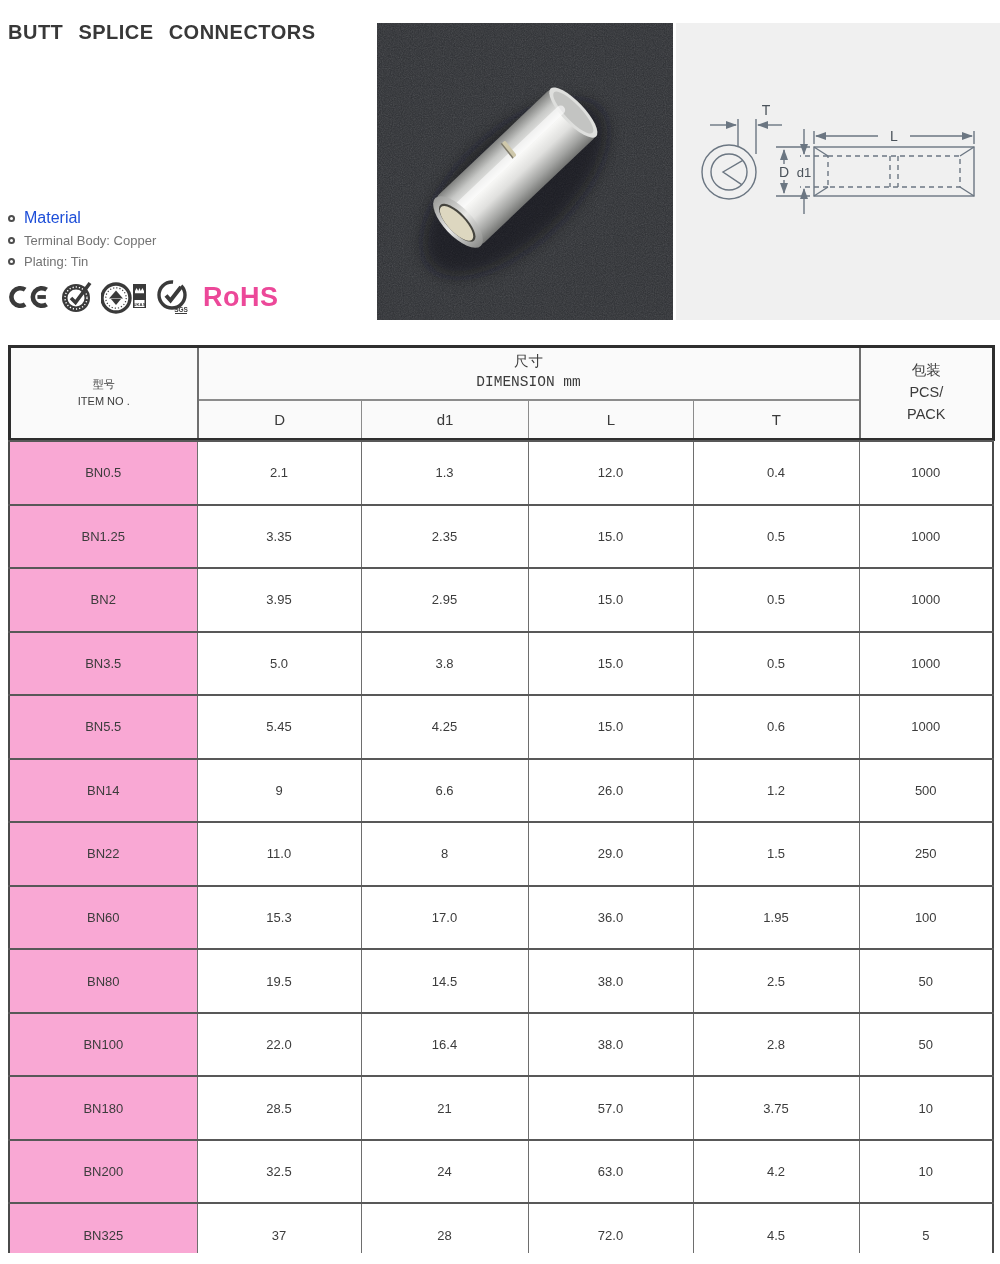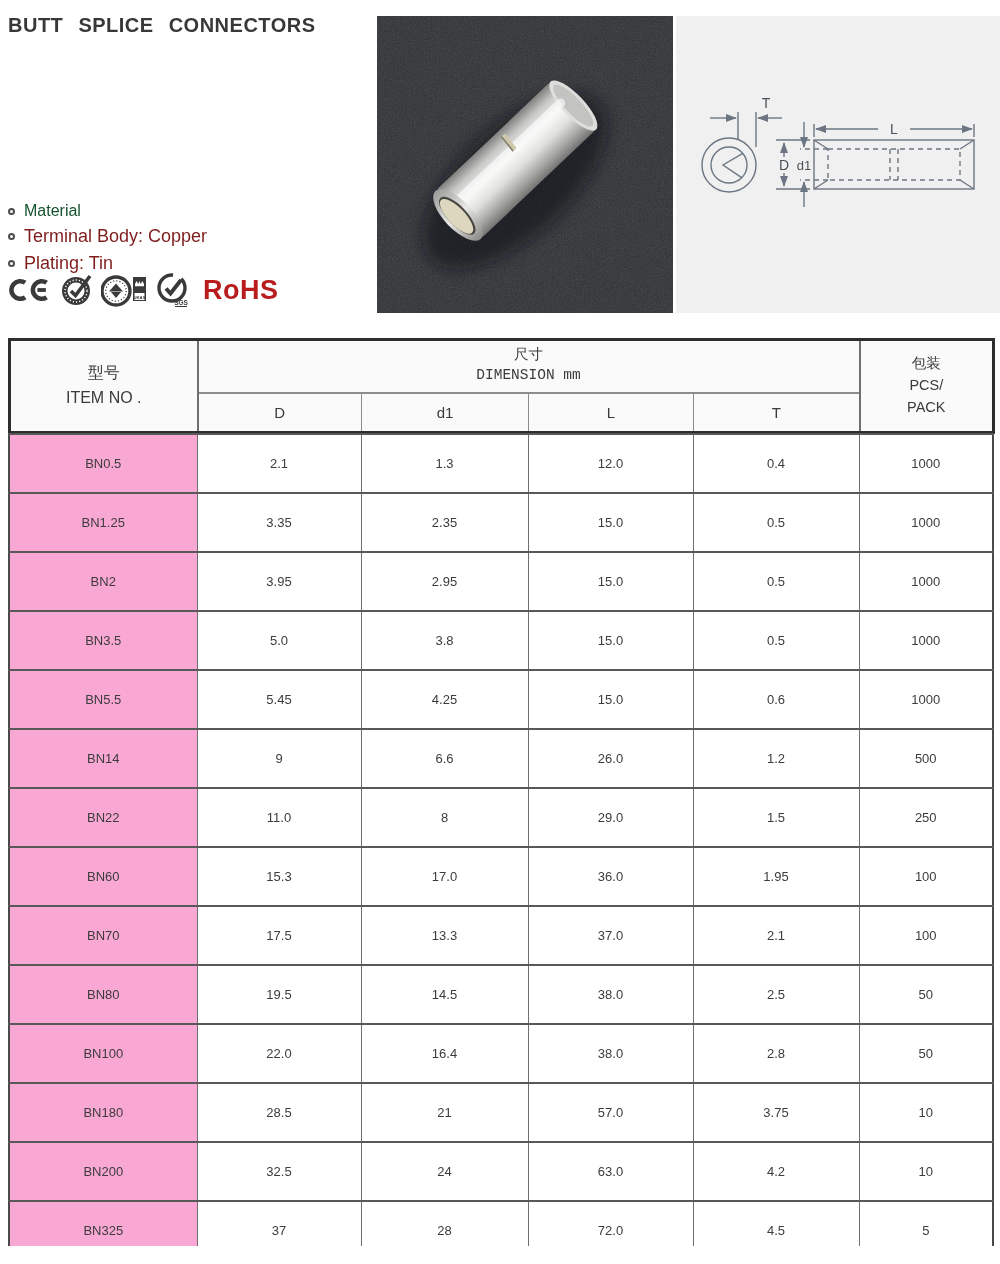--- a/index.html
+++ b/index.html
@@ -1,47 +1,47 @@
 <!DOCTYPE html>
 <html><head>
 <meta charset="utf-8">
 <style>
   * { margin:0; padding:0; box-sizing:border-box; }
   html,body { background:#ffffff; }
   body { font-family:"Liberation Sans", sans-serif; color:#3a3a3a; }
-  .page { position:relative; width:1000px; height:1238px; background:#fff; margin:8px auto; overflow:hidden; }
+  .page { position:relative; width:1000px; height:1238px; background:#fff; margin:15px auto; overflow:hidden; }
 
   
   .title { position:absolute; left:8px; top:6px; font-size:20px; font-weight:bold;
            letter-spacing:0.5px; word-spacing:9px; color:#383838; }
 
   
   .photo { position:absolute; left:377px; top:8px; width:296px; height:297px; }
 
   
   .panel { position:absolute; left:676px; top:8px; width:324px; height:297px; background:#f0f0f0; }
   .panel svg text { font-family:"Liberation Sans", sans-serif; fill:#4a525a; }
 
   
   .material { position:absolute; left:8px; top:194px; }
   .mat-row { display:flex; align-items:center; margin-bottom:6px; }
   .ring { display:inline-block; width:7px; height:7px; border:2px solid #4d4d4d; border-radius:50%;
           margin-right:9px; flex:0 0 auto; }
-  .mat-heading { font-size:16px; color:#14532d; }
-  .mat-item { font-size:18px; color:#7f1d1d; }
+  .mat-heading { font-size:16px; color:#1d4ed8; }
+  .mat-item { font-size:13px; color:#737373; }
 
   
   .certs { position:absolute; left:6px; top:261px; height:42px; display:flex; align-items:center; gap:9px; }
-  .rohs { font-size:27px; font-weight:bold; color:#b91c1c; letter-spacing:0.5px; margin-left:4px; }
+  .rohs { font-size:27px; font-weight:bold; color:#ec4899; letter-spacing:0.5px; margin-left:4px; }
 
   
   .hdr-table, .body-table { position:absolute; left:8px; width:984px; border-collapse:collapse; table-layout:fixed; }
   .hdr-table { top:330px; height:87px; border:3px solid #2e2e2e; }
   .hdr-table td { text-align:center; vertical-align:middle; background:#fafafa; color:#3b3b3b; }
-  .hdr-table .c-item { border-right:2px solid #6f6f6f; font-size:16px; line-height:1.55; }
+  .hdr-table .c-item { border-right:2px solid #6f6f6f; font-size:11px; line-height:1.55; }
   .hdr-table .c-dim  { font-size:14.5px; line-height:1.4; padding:4px 0 6px 0;font-family:Liberation Mono, monospace; }
   .hdr-table .c-pack { border-left:2px solid #6f6f6f; font-size:14.5px; line-height:1.5;text-align:center; }
   .hdr-table .sub td { border-top:2px solid #8c8c8c; font-size:15px; height:40px; }
   .hdr-table .sub td + td { border-left:1px solid #8c8c8c; }
 
   .body-table { top:425px; height:828px; border:2px solid #4a4a4a; }
   .body-table td { text-align:center; vertical-align:middle; font-size:13px; color:#3c3c3c;
                    border:1px solid #6e6e6e; border-top:2px solid #585858; border-bottom:2px solid #585858;
                    background:#ffffff; height:48.7px; }
   .body-table td:first-child { background:#f9a8d4; }
@@ -300,28 +300,20 @@
     </tr>
         <tr>
       <td>BN60</td>
       <td>15.3</td>
       <td>17.0</td>
       <td>36.0</td>
       <td>1.95</td>
       <td>100</td>
     </tr>
         <tr>
-      <td>BN70</td>
-      <td>17.5</td>
-      <td>13.3</td>
-      <td>37.0</td>
-      <td>2.1</td>
-      <td>100</td>
-    </tr>
-        <tr>
       <td>BN80</td>
       <td>19.5</td>
       <td>14.5</td>
       <td>38.0</td>
       <td>2.5</td>
       <td>50</td>
     </tr>
         <tr>
       <td>BN100</td>
       <td>22.0</td>

